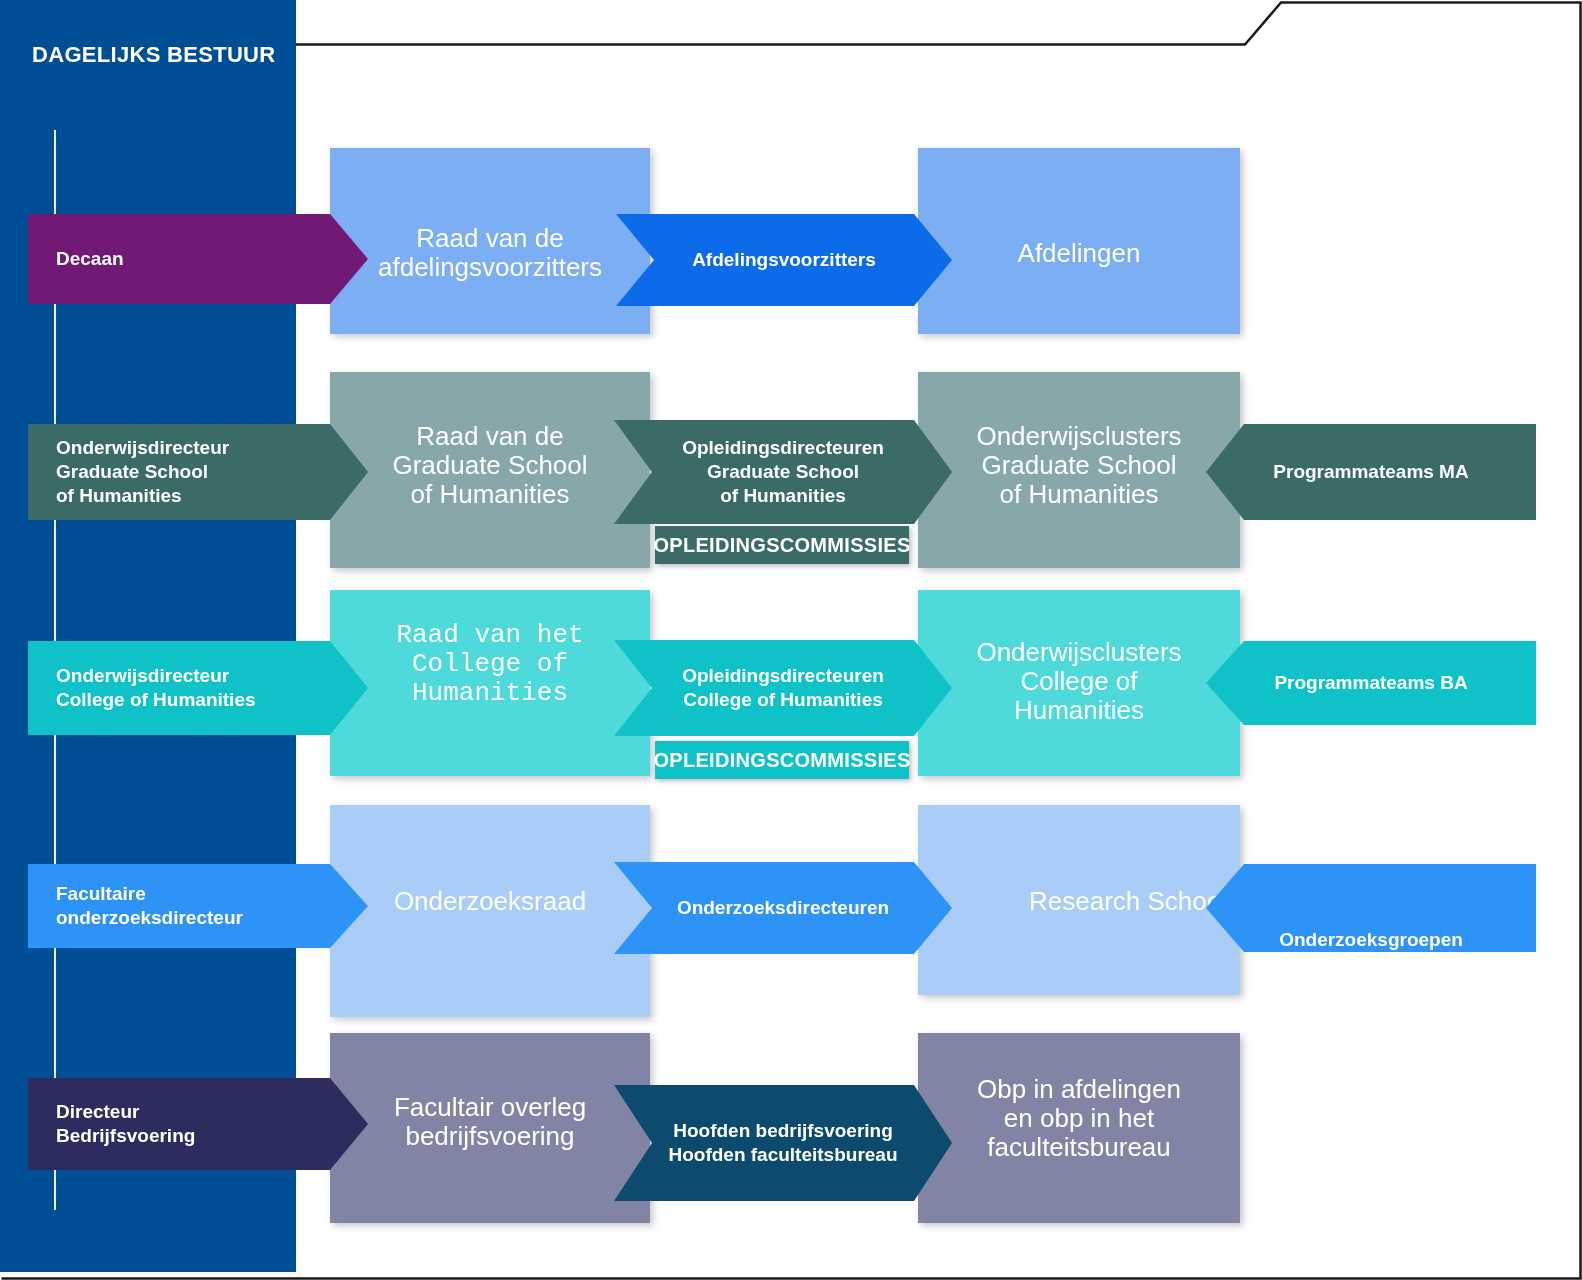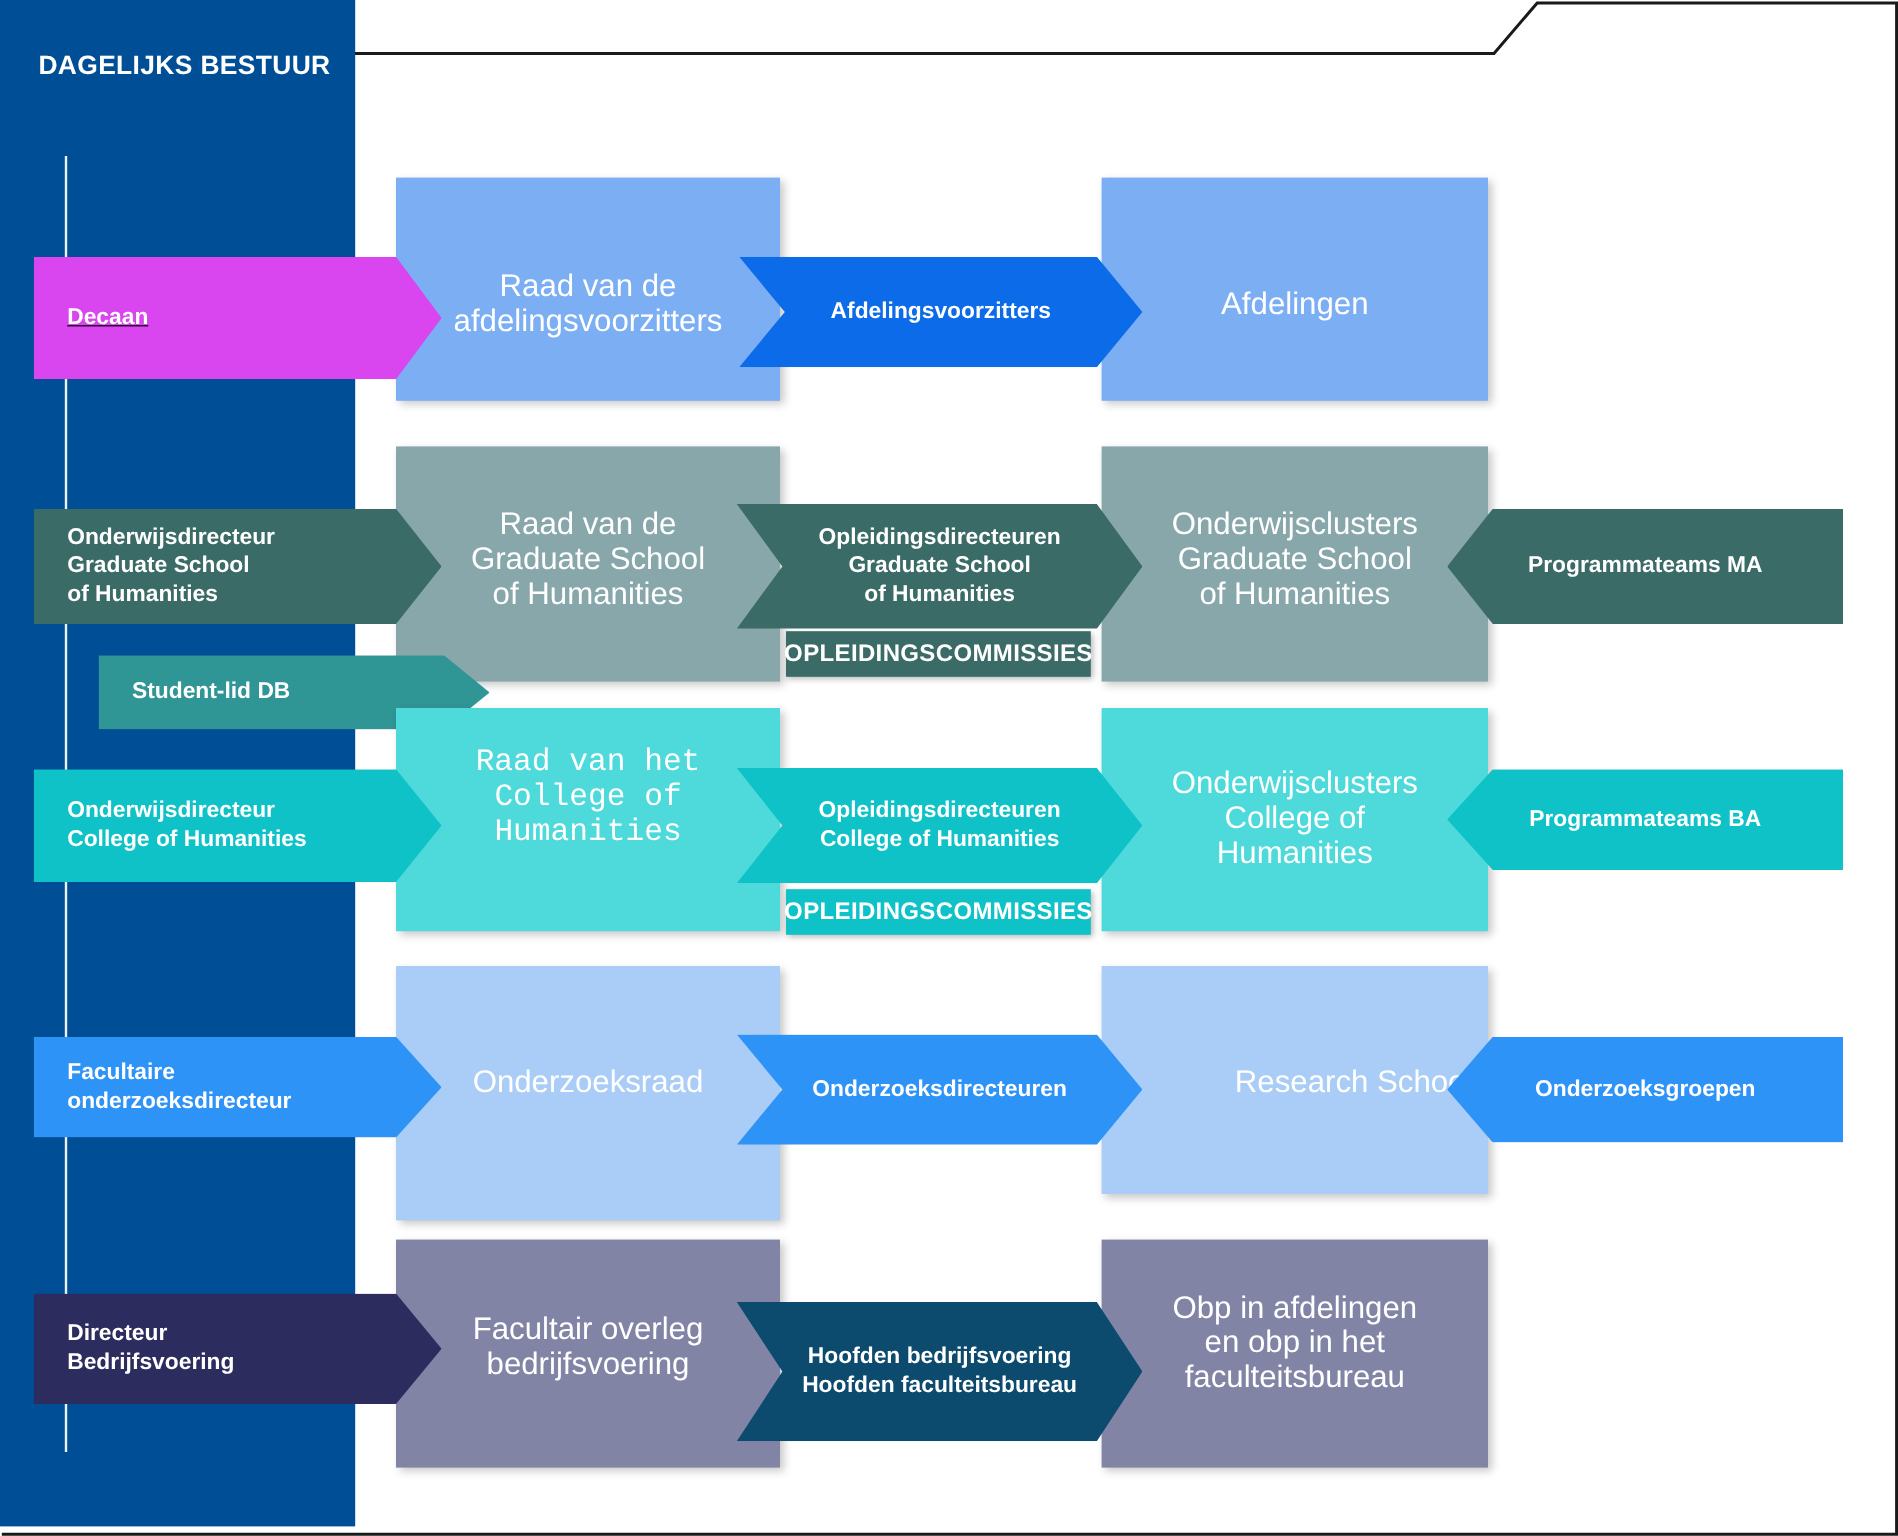--- a/index.html
+++ b/index.html
@@ -141,21 +141,21 @@
   </div>
 
 
   <div class="block" style="left:330px; top:148px; width:320px; height:186px; background:#7CAEF4;">
     <div class="blabel" style="top:76px;">Raad van de
 afdelingsvoorzitters</div>
   </div>
   <div class="block" style="left:918px; top:148px; width:322px; height:186px; background:#7CAEF4;">
     <div class="blabel" style="top:91px;">Afdelingen</div>
   </div>
-  <div class="shape arrow-right left-align" style="left:28px; top:214px; width:340px; height:102px; background:#d946ef;text-decoration:underline;">
+  <div class="shape arrow-right left-align" style="left:28px; top:214px; width:340px; height:90px; background:#701a75;">
     <div class="slabel">Decaan</div>
   </div>
   <div class="shape chevron center-align" style="left:616px; top:214px; width:336px; height:92px; background:#0B6BE8;">
     <div class="slabel">Afdelingsvoorzitters</div>
   </div>
 
   <div class="block" style="left:330px; top:372px; width:320px; height:196px; background:#88A7AB;">
     <div class="blabel" style="top:50px;">Raad van de
 Graduate School
 of Humanities</div>
@@ -175,23 +175,20 @@
 Graduate School
 of Humanities</div>
   </div>
   <div class="shape arrow-left center-align" style="left:1206px; top:424px; width:330px; height:96px; background:#3A6B66;">
     <div class="slabel">Programmateams MA</div>
   </div>
   <div class="tag" style="left:655px; top:526px; width:254px; height:38px; background:#3A6B66;">
     <span>OPLEIDINGSCOMMISSIES</span>
   </div>
 
-  <div class="shape arrow-right left-align" style="left:82px; top:546px; width:326px; height:62px; background:#2F9695;">
-    <div class="slabel">Student-lid DB</div>
-  </div>
 
   <div class="block" style="left:330px; top:590px; width:320px; height:186px; background:#4ED9DB;">
     <div class="blabel" style="top:31px;font-family:Liberation Mono, monospace;">Raad van het
 College of
 Humanities</div>
   </div>
   <div class="block" style="left:918px; top:590px; width:322px; height:186px; background:#4ED9DB;">
     <div class="blabel" style="top:48px;">Onderwijsclusters
 College of
 Humanities</div>
@@ -217,21 +214,21 @@
   <div class="block" style="left:918px; top:805px; width:322px; height:190px; background:#A9CDF7;">
     <div class="blabel" style="top:82px;text-align:right;">Research Schools</div>
   </div>
   <div class="shape arrow-right left-align" style="left:28px; top:864px; width:340px; height:84px; background:#2E93F7;">
     <div class="slabel">Facultaire
 onderzoeksdirecteur</div>
   </div>
   <div class="shape chevron center-align" style="left:614px; top:862px; width:338px; height:92px; background:#2E93F7;">
     <div class="slabel">Onderzoeksdirecteuren</div>
   </div>
-  <div class="shape arrow-left center-align" style="left:1206px; top:864px; width:330px; height:88px; background:#2E93F7;">
+  <div class="shape arrow-left center-align" style="left:1206px; top:864px; width:330px; height:88px; background:#2E93F7;align-items:flex-end;">
     <div class="slabel">Onderzoeksgroepen</div>
   </div>
 
   <div class="block" style="left:330px; top:1033px; width:320px; height:190px; background:#8184A5;">
     <div class="blabel" style="top:60px;">Facultair overleg
 bedrijfsvoering</div>
   </div>
   <div class="block" style="left:918px; top:1033px; width:322px; height:190px; background:#8184A5;">
     <div class="blabel" style="top:42px;">Obp in afdelingen
 en obp in het

